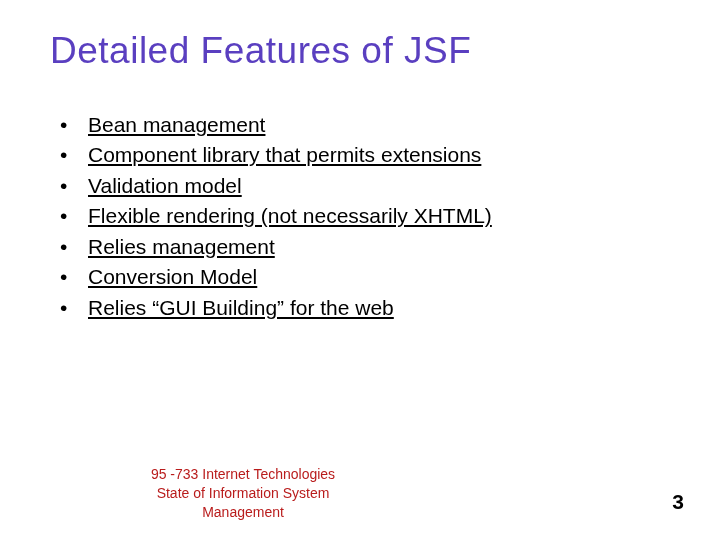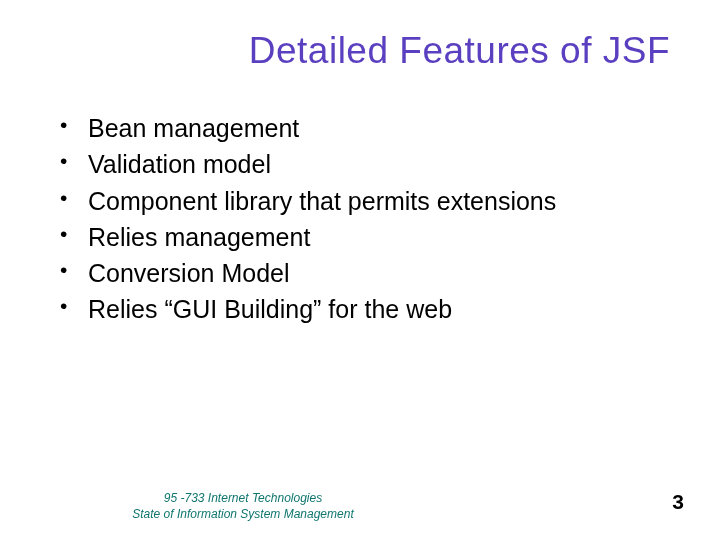--- a/index.html
+++ b/index.html
@@ -12,77 +12,78 @@
       overflow: hidden;
     }
     .slide {
       width: 100%;
       height: 100%;
       padding: 30px 50px 0 50px;
     }
     .title {
       font-size: 37px;
       color: #5a3fc0;
-      text-align: right;
+      text-align: left;
       font-weight: normal;
       letter-spacing: 0.5px;
       margin-bottom: 38px;
     }
     .bullets {
       list-style: none;
       padding-left: 10px;
     }
     .bullets li {
-      font-size: 25px;
+      font-size: 21px;
       color: #000000;
       line-height: 1.45;
       position: relative;
       padding-left: 28px;
+      text-decoration: underline;
     }
     .bullets li::before {
       content: "•";
       position: absolute;
       left: 0;
       top: 0;
       font-size: 21px;
       color: #000000;
     }
     .footer {
       position: absolute;
       bottom: 18px;
       left: 0;
       width: 100%;
     }
     .footer-text {
       text-align: center;
-      font-size: 12px;
-      color: #0f766e;
+      font-size: 14px;
+      color: #b91c1c;
       line-height: 1.35;
       width: 230px;
       margin-left: 128px;
-      font-style: italic;
     }
     .page-number {
       position: absolute;
       right: 36px;
       bottom: 26px;
       font-size: 21px;
       font-weight: bold;
       color: #000000;
     }
   </style>
 </head>
 <body>
 
 <div class="slide">
   <h1 class="title">Detailed Features of JSF</h1>
   <ul class="bullets">
     <li>Bean management</li>
+    <li>Component library that permits extensions</li>
     <li>Validation model</li>
-    <li>Component library that permits extensions</li>
+    <li>Flexible rendering (not necessarily XHTML)</li>
     <li>Relies management</li>
     <li>Conversion Model</li>
     <li>Relies “GUI Building” for the web</li>
   </ul>
   <div class="footer">
     <div class="footer-text">
       <div>95 -733 Internet Technologies</div>
       <div>State of Information System Management</div>
     </div>
   </div>

